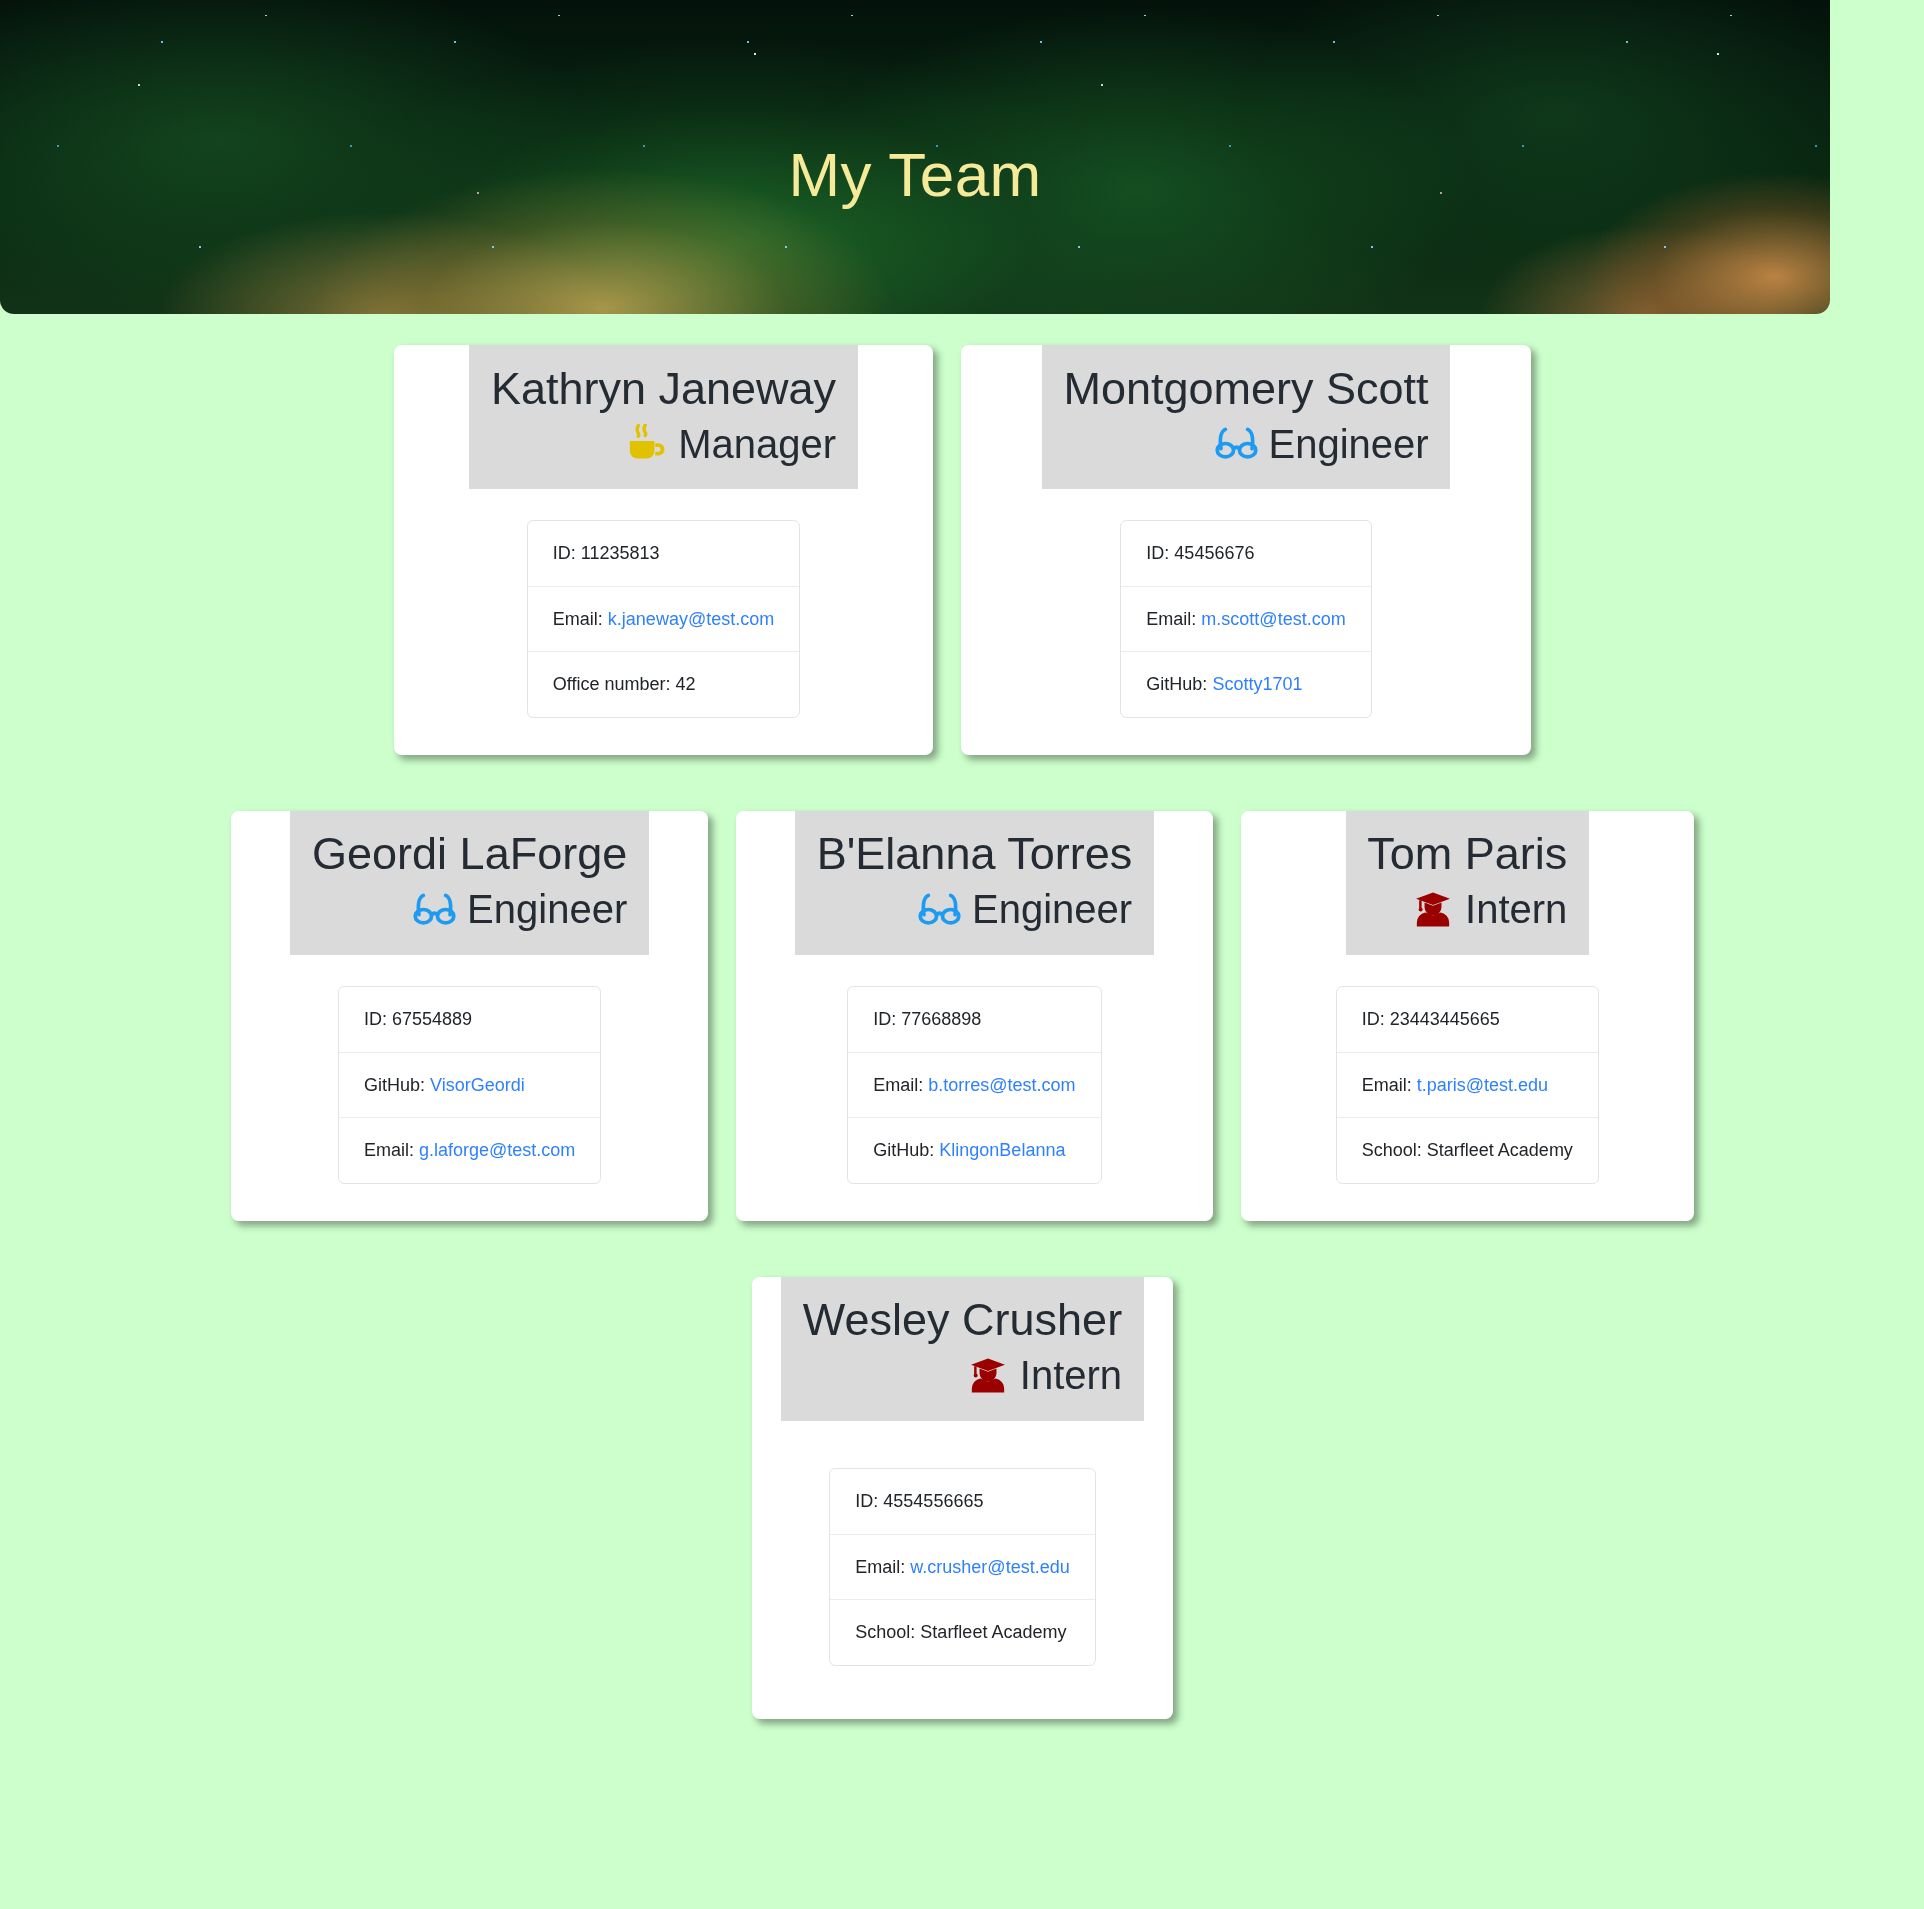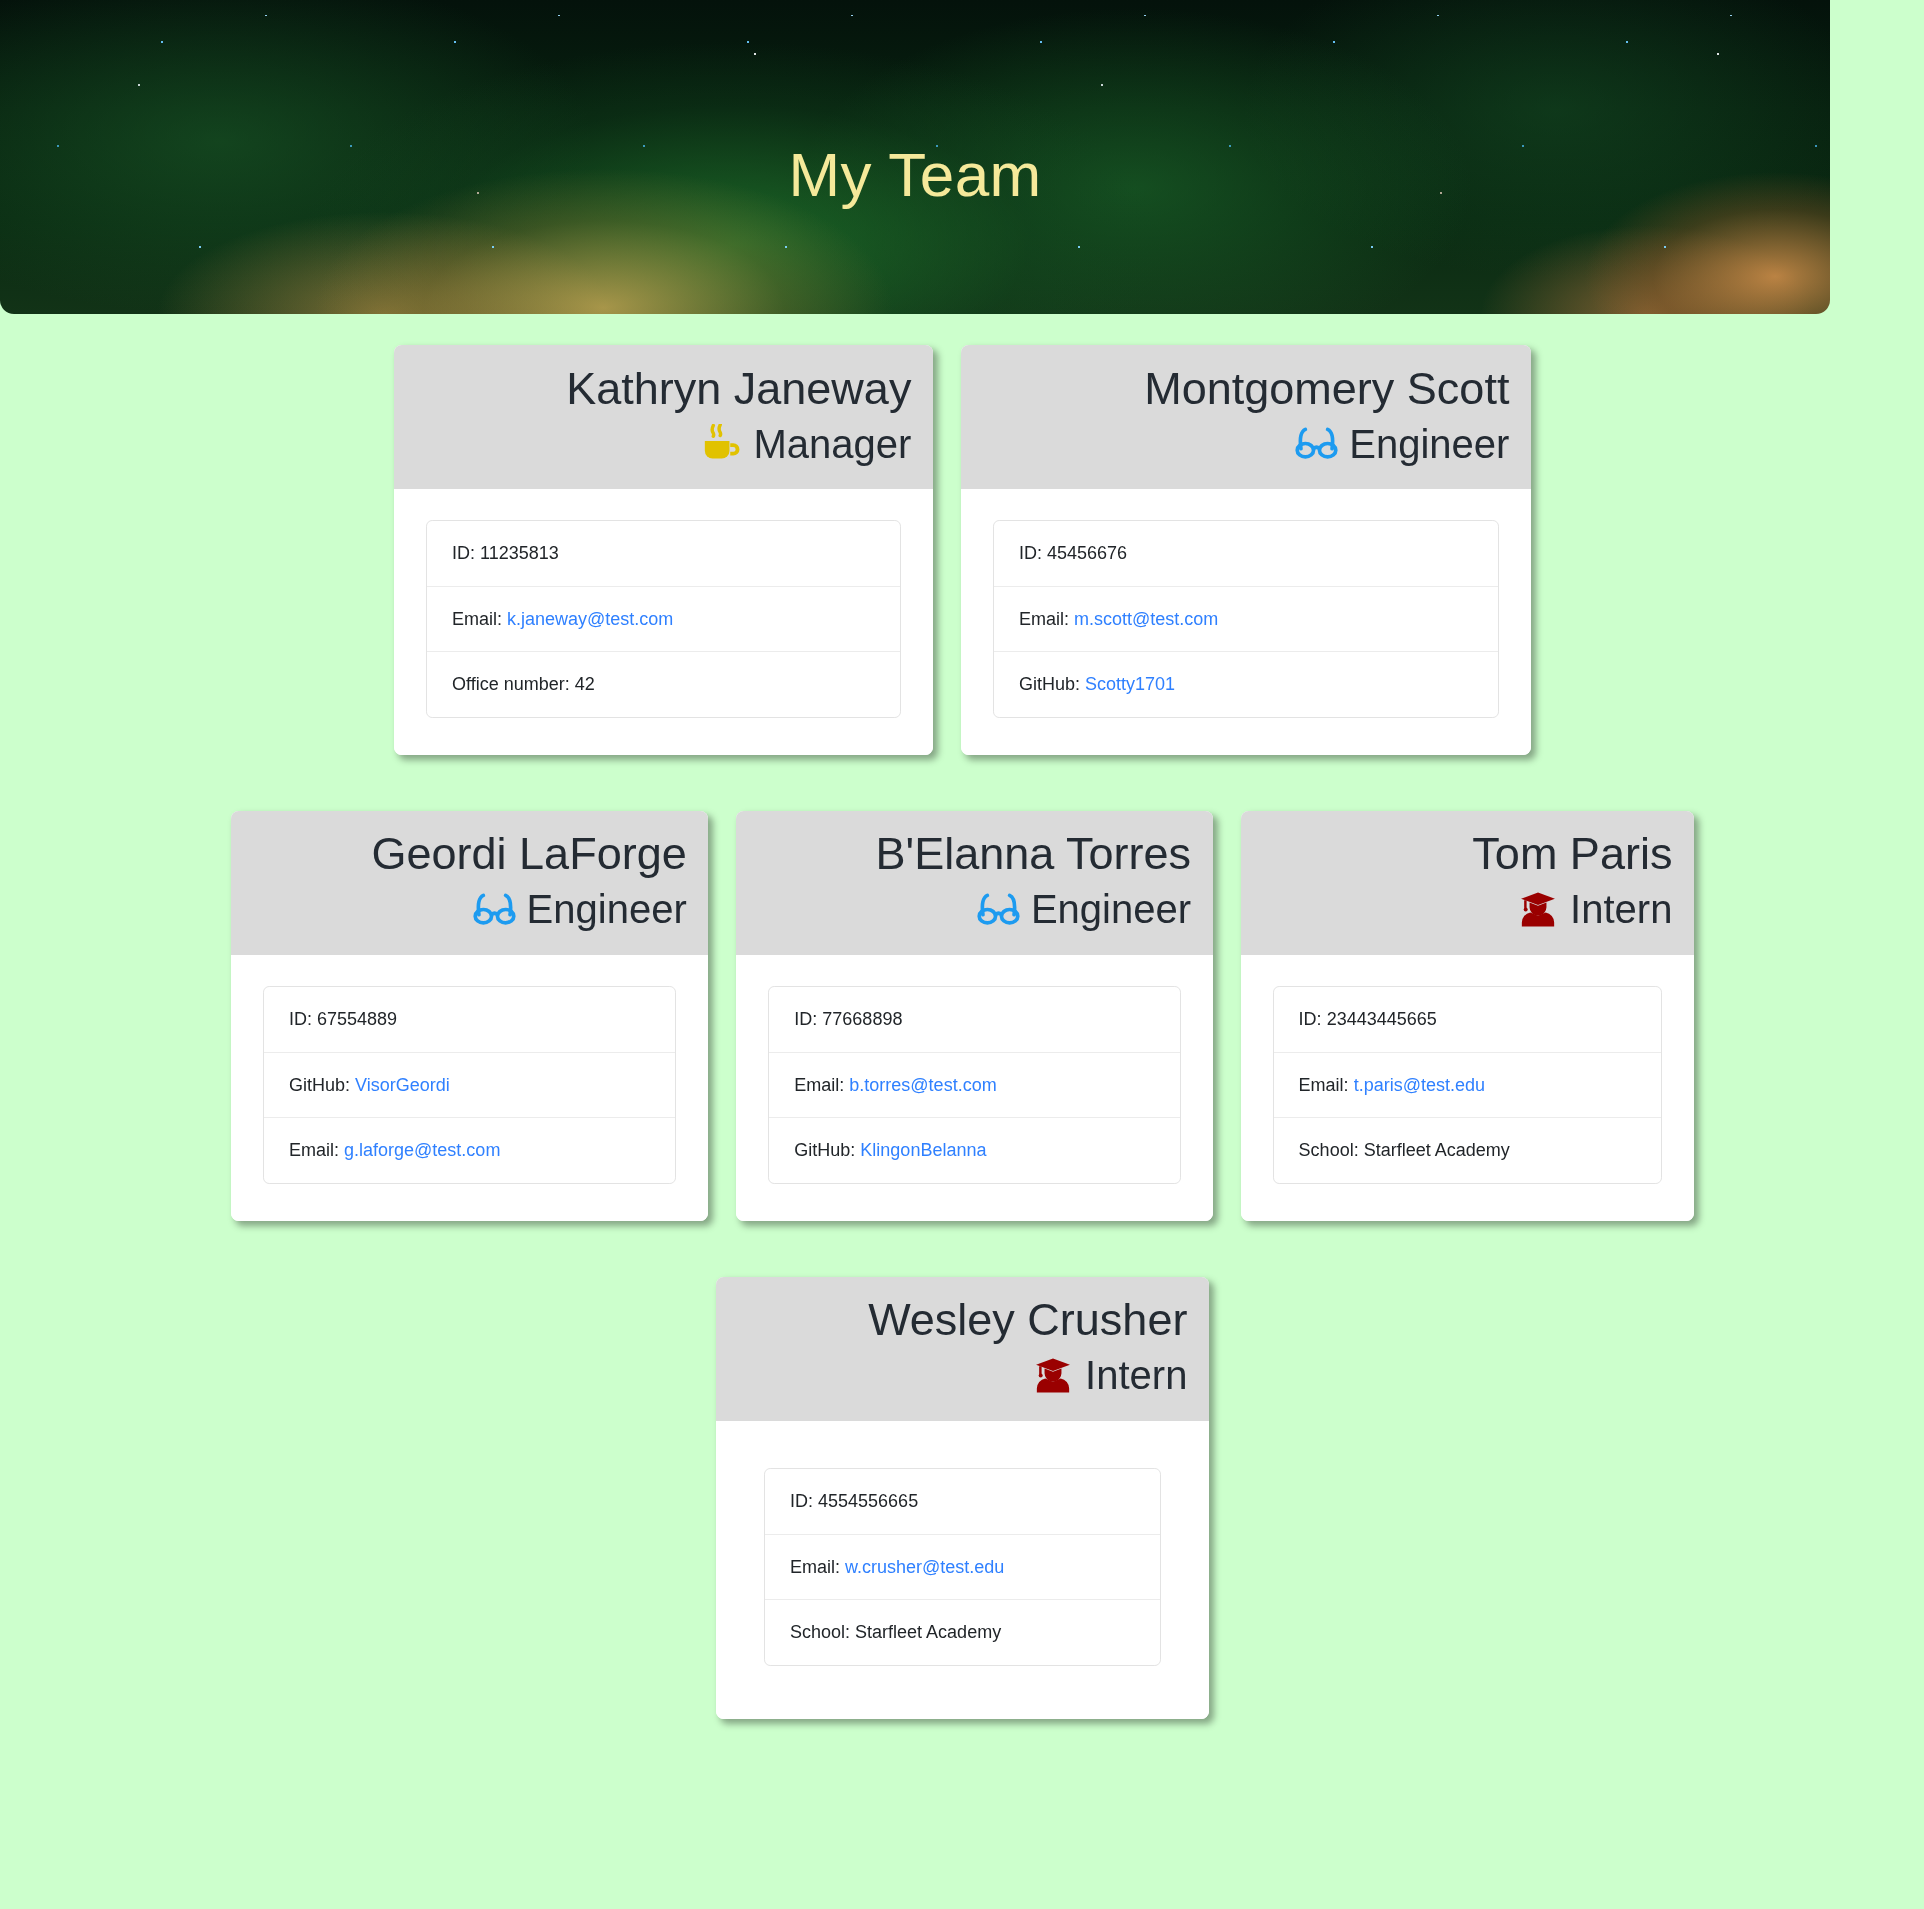--- a/index.html
+++ b/index.html
@@ -102,20 +102,21 @@
     gap: 28px 28px;
   }
 
   .card {
     background: #ffffff;
     border-radius: 7.7px;
     box-shadow: 4.6px 4.6px 7px rgba(0,0,0,0.35);
     overflow: hidden;
     display: flex;
     flex-direction: column;
+    align-items: center;
   }
   .card-header {
     background: #dadada;
     padding: 18.5px 21.6px 23px 21.6px;
     text-align: right;
   }
   .card-name {
     font-size: 45px;
     font-weight: 400;
     color: #242b33;
@@ -167,21 +168,21 @@
     color: #2f80ff;
     text-decoration: none;
   }
 
   
   .card.w-janeway   { width: 539px; }
   .card.w-scott     { width: 570px; }
   .card.w-laforge   { width: 479px; }
   .card.w-torres    { width: 478px; }
   .card.w-paris     { width: 455px; }
-  .card.w-crusher   { width: 493px; }
+  .card.w-crusher   { width: 421px; }
 
   .row { width: 100%; display: flex; justify-content: center; align-items: flex-start; gap: 28px; }
   .row + .row { margin-top: 28px; }
 </style>
 </head>
 <body>
 
 <header class="banner">
   <div class="stars"></div>
   <div class="stars2"></div>

